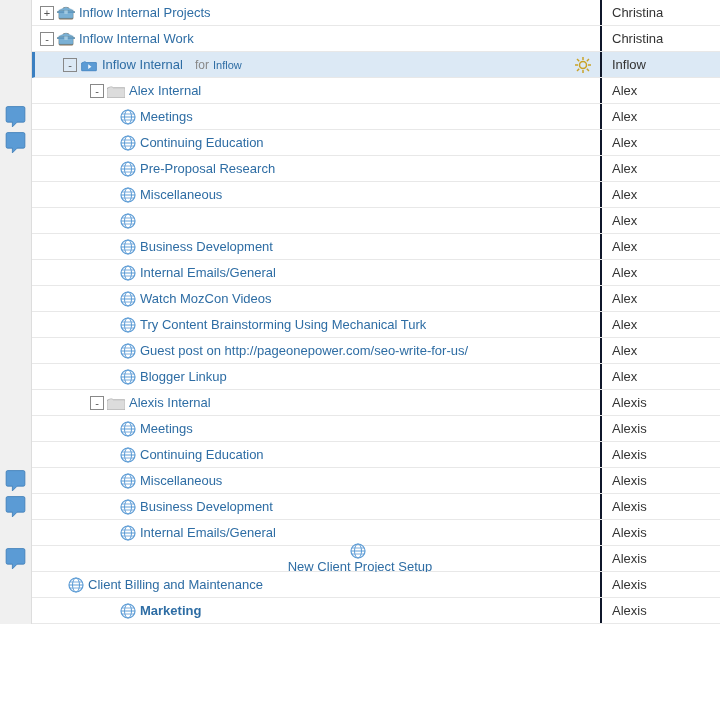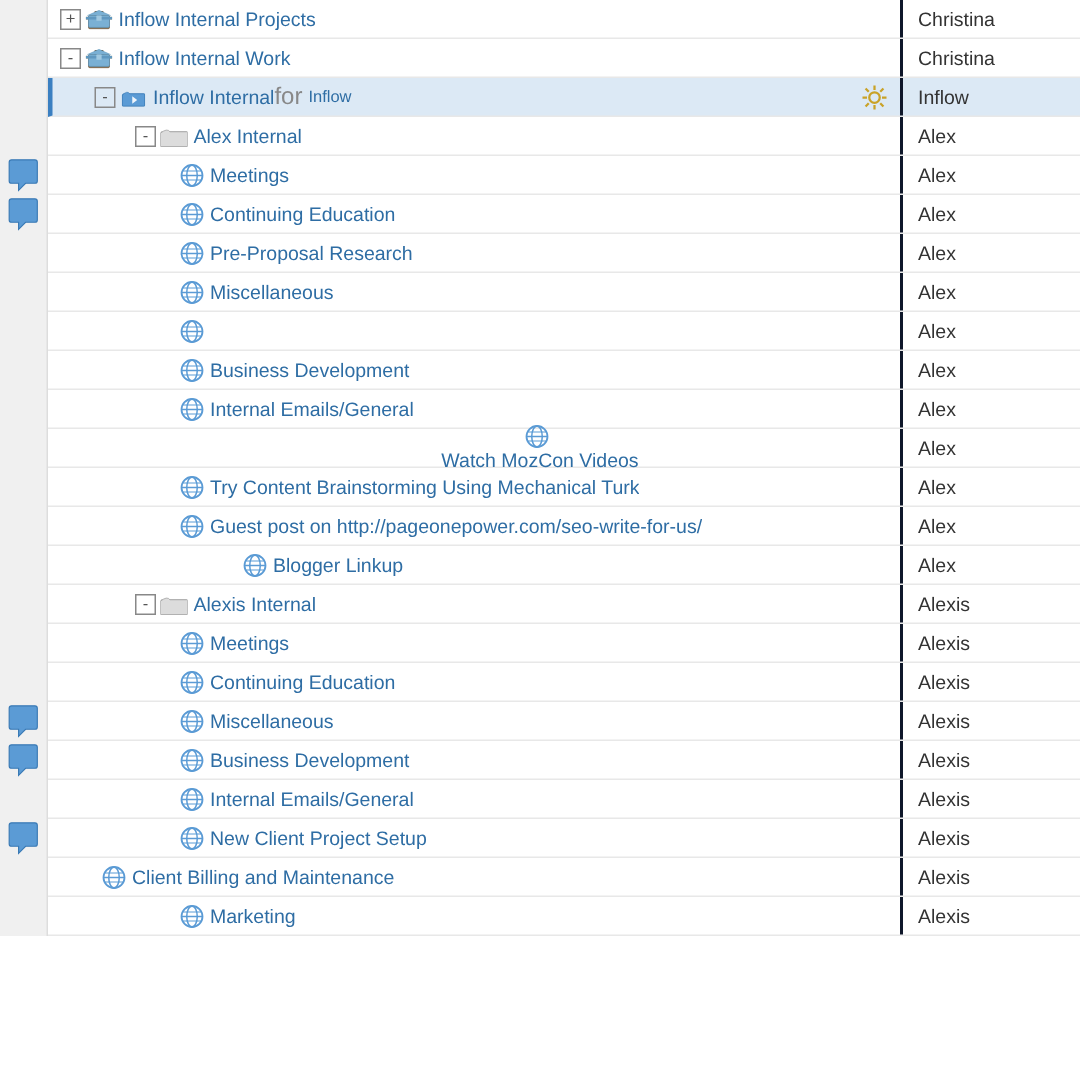--- a/index.html
+++ b/index.html
@@ -116,22 +116,22 @@
 
     .row-text {
       color: #2e6da4;
       white-space: nowrap;
       overflow: hidden;
       text-overflow: ellipsis;
     }
 
     .for-label {
       color: #888;
-      font-size: 16px;
-      margin-left: 0;
+      font-size: 12px;
+      margin-left: 12px;
       margin-right: 4px;
     }
 
     .for-link {
       color: #2e6da4;
       font-size: 11px;
     }
 
     .settings-gear {
       margin-left: auto;
@@ -352,21 +352,21 @@
     <ellipse cx="8" cy="8" rx="3.5" ry="7" fill="none" stroke="#5B9BD5" stroke-width="1"></ellipse>
     <line x1="1" y1="8" x2="15" y2="8" stroke="#5B9BD5" stroke-width="1"></line>
     <line x1="2" y1="5" x2="14" y2="5" stroke="#5B9BD5" stroke-width="0.8"></line>
     <line x1="2" y1="11" x2="14" y2="11" stroke="#5B9BD5" stroke-width="0.8"></line>
   </svg></span>
           <span class="row-text">Internal Emails/General</span>
         </div>
         <div class="row-right">Alex</div>
       </div>
       <div class="row">
-        <div class="row-left" style="padding-left: 88px; flex-direction: column;">
+        <div class="row-left" style="padding-left: 88px;">
           <span class="globe-icon"><svg viewBox="0 0 16 16" xmlns="http://www.w3.org/2000/svg">
     <circle cx="8" cy="8" r="7" fill="none" stroke="#5B9BD5" stroke-width="1.2"></circle>
     <ellipse cx="8" cy="8" rx="3.5" ry="7" fill="none" stroke="#5B9BD5" stroke-width="1"></ellipse>
     <line x1="1" y1="8" x2="15" y2="8" stroke="#5B9BD5" stroke-width="1"></line>
     <line x1="2" y1="5" x2="14" y2="5" stroke="#5B9BD5" stroke-width="0.8"></line>
     <line x1="2" y1="11" x2="14" y2="11" stroke="#5B9BD5" stroke-width="0.8"></line>
   </svg></span>
           <span class="row-text">Watch MozCon Videos</span>
         </div>
         <div class="row-right">Alex</div>
@@ -391,21 +391,21 @@
     <ellipse cx="8" cy="8" rx="3.5" ry="7" fill="none" stroke="#5B9BD5" stroke-width="1"></ellipse>
     <line x1="1" y1="8" x2="15" y2="8" stroke="#5B9BD5" stroke-width="1"></line>
     <line x1="2" y1="5" x2="14" y2="5" stroke="#5B9BD5" stroke-width="0.8"></line>
     <line x1="2" y1="11" x2="14" y2="11" stroke="#5B9BD5" stroke-width="0.8"></line>
   </svg></span>
           <span class="row-text">Guest post on http://pageonepower.com/seo-write-for-us/</span>
         </div>
         <div class="row-right">Alex</div>
       </div>
       <div class="row">
-        <div class="row-left" style="padding-left: 88px; margin-left: 42px;">
+        <div class="row-left" style="padding-left: 88px;">
           <span class="globe-icon"><svg viewBox="0 0 16 16" xmlns="http://www.w3.org/2000/svg">
     <circle cx="8" cy="8" r="7" fill="none" stroke="#5B9BD5" stroke-width="1.2"></circle>
     <ellipse cx="8" cy="8" rx="3.5" ry="7" fill="none" stroke="#5B9BD5" stroke-width="1"></ellipse>
     <line x1="1" y1="8" x2="15" y2="8" stroke="#5B9BD5" stroke-width="1"></line>
     <line x1="2" y1="5" x2="14" y2="5" stroke="#5B9BD5" stroke-width="0.8"></line>
     <line x1="2" y1="11" x2="14" y2="11" stroke="#5B9BD5" stroke-width="0.8"></line>
   </svg></span>
           <span class="row-text">Blogger Linkup</span>
         </div>
         <div class="row-right">Alex</div>
@@ -480,21 +480,21 @@
     <ellipse cx="8" cy="8" rx="3.5" ry="7" fill="none" stroke="#5B9BD5" stroke-width="1"></ellipse>
     <line x1="1" y1="8" x2="15" y2="8" stroke="#5B9BD5" stroke-width="1"></line>
     <line x1="2" y1="5" x2="14" y2="5" stroke="#5B9BD5" stroke-width="0.8"></line>
     <line x1="2" y1="11" x2="14" y2="11" stroke="#5B9BD5" stroke-width="0.8"></line>
   </svg></span>
           <span class="row-text">Internal Emails/General</span>
         </div>
         <div class="row-right">Alexis</div>
       </div>
       <div class="row">
-        <div class="row-left" style="padding-left: 88px;">
+        <div class="row-left" style="padding-left: 88px; flex-direction: column;">
           <span class="globe-icon"><svg viewBox="0 0 16 16" xmlns="http://www.w3.org/2000/svg">
     <circle cx="8" cy="8" r="7" fill="none" stroke="#5B9BD5" stroke-width="1.2"></circle>
     <ellipse cx="8" cy="8" rx="3.5" ry="7" fill="none" stroke="#5B9BD5" stroke-width="1"></ellipse>
     <line x1="1" y1="8" x2="15" y2="8" stroke="#5B9BD5" stroke-width="1"></line>
     <line x1="2" y1="5" x2="14" y2="5" stroke="#5B9BD5" stroke-width="0.8"></line>
     <line x1="2" y1="11" x2="14" y2="11" stroke="#5B9BD5" stroke-width="0.8"></line>
   </svg></span>
           <span class="row-text">New Client Project Setup</span>
         </div>
         <div class="row-right">Alexis</div>
@@ -506,21 +506,21 @@
     <ellipse cx="8" cy="8" rx="3.5" ry="7" fill="none" stroke="#5B9BD5" stroke-width="1"></ellipse>
     <line x1="1" y1="8" x2="15" y2="8" stroke="#5B9BD5" stroke-width="1"></line>
     <line x1="2" y1="5" x2="14" y2="5" stroke="#5B9BD5" stroke-width="0.8"></line>
     <line x1="2" y1="11" x2="14" y2="11" stroke="#5B9BD5" stroke-width="0.8"></line>
   </svg></span>
           <span class="row-text">Client Billing and Maintenance</span>
         </div>
         <div class="row-right">Alexis</div>
       </div>
       <div class="row">
-        <div class="row-left" style="padding-left: 88px;">
+        <div class="row-left" style="padding-left: 88px; font-weight: bold;">
           <span class="globe-icon"><svg viewBox="0 0 16 16" xmlns="http://www.w3.org/2000/svg">
     <circle cx="8" cy="8" r="7" fill="none" stroke="#5B9BD5" stroke-width="1.2"></circle>
     <ellipse cx="8" cy="8" rx="3.5" ry="7" fill="none" stroke="#5B9BD5" stroke-width="1"></ellipse>
     <line x1="1" y1="8" x2="15" y2="8" stroke="#5B9BD5" stroke-width="1"></line>
     <line x1="2" y1="5" x2="14" y2="5" stroke="#5B9BD5" stroke-width="0.8"></line>
     <line x1="2" y1="11" x2="14" y2="11" stroke="#5B9BD5" stroke-width="0.8"></line>
   </svg></span>
           <span class="row-text">Marketing</span>
         </div>
         <div class="row-right">Alexis</div>

